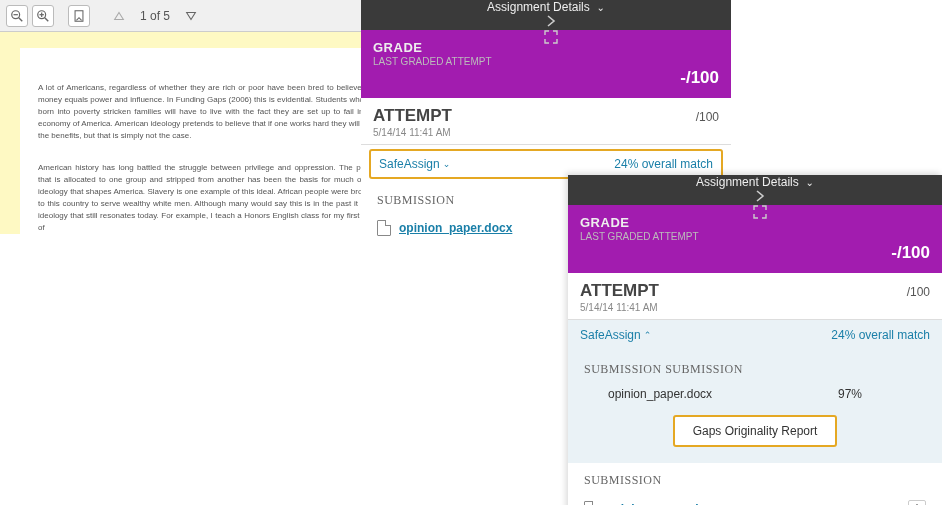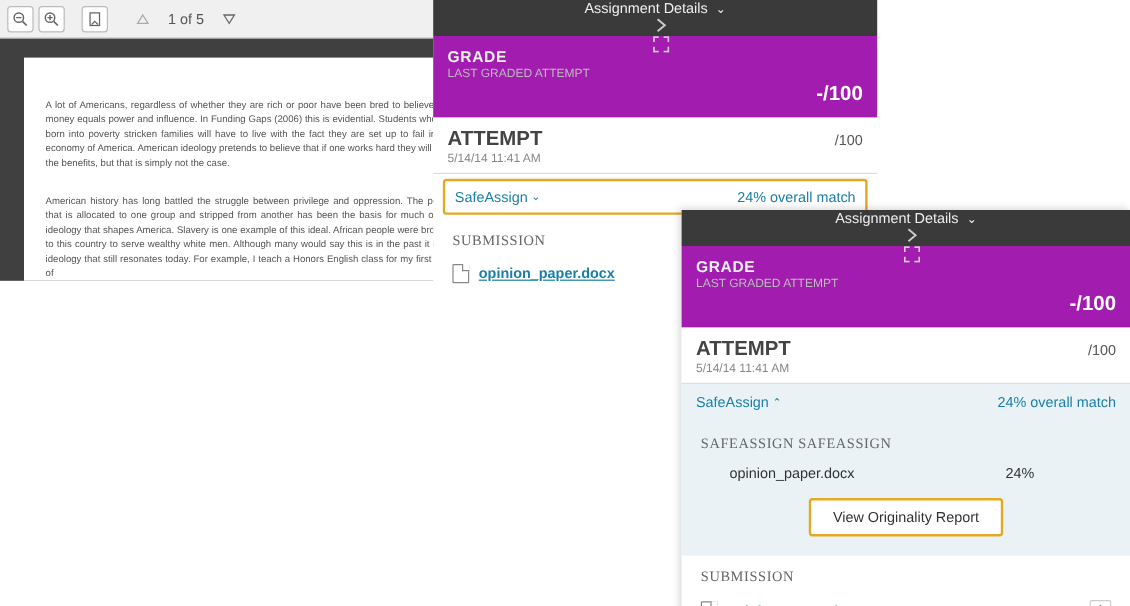--- a/index.html
+++ b/index.html
@@ -1,19 +1,19 @@
 <!DOCTYPE html>
 <html><head>
 <meta charset="utf-8">
 <style>
   * { box-sizing: border-box; margin: 0; padding: 0; }
   body { font-family: Arial, Helvetica, sans-serif; font-size: 12px; background: #fff; width: 942px; height: 505px; position: relative; overflow: hidden; }
   
   
-  .viewer-panel { position: absolute; left: 0; top: 0; width: 417px; height: 234px; border-right: 1px solid #ccc; background: #404040; overflow: hidden; }
+  .viewer-panel { position: absolute; left: 0; top: 0; width: 417px; height: 234px; border-right: 1px solid #ccc; background: #fef9c3; overflow: hidden; }
   .viewer-toolbar { height: 32px; background: #f0f0f0; border-bottom: 1px solid #ccc; display: flex; align-items: center; padding: 0 6px; gap: 4px; }
   .tool-btn { width: 22px; height: 22px; border: 1px solid #bbb; background: #fff; border-radius: 3px; display: flex; align-items: center; justify-content: center; cursor: pointer; color: #555; font-size: 12px; }
   .page-ind { font-size: 12px; color: #555; padding: 0 6px; }
   .crocodoc { margin-left: auto; text-align: left; font-size: 9px; color: #aaa; font-style: italic; line-height: 1; padding-right: 4px; text-decoration: underline; }
   .crocodoc .p1 { font-size: 7px; }
   .doc-page { margin: 16px 20px; background: #fff; padding: 14px 18px; font-size: 8px; color: #555; line-height: 1.5; text-align: justify; }
   .doc-page p { margin-bottom: 6px; margin-top: 20px; }
   
   
   .panel-back { position: absolute; left: 361px; top: 0; width: 370px; background: #fff; }
@@ -182,26 +182,26 @@
       <div class="a-time">5/14/14 11:41 AM</div>
     </div>
     <div class="a-score">/100</div>
   </div>
   <div class="safeassign-row" style="background:#eaf2f6">
     <span class="sa-label">SafeAssign</span>
     <span class="sa-chev">⌃</span>
     <span class="sa-match">24% overall match</span>
   </div>
   <div class="sa-expanded">
-    <div class="section-label">SAFEASSIGN SAFEASSIGN</div>
+    <div class="section-label">SUBMISSION SUBMISSION</div>
     <div class="sa-file-row">
       <span>opinion_paper.docx</span>
-      <span class="pct">24%</span>
-    </div>
-    <button class="originality-btn">View Originality Report</button>
+      <span class="pct">97%</span>
+    </div>
+    <button class="originality-btn">Gaps Originality Report</button>
   </div>
   <div class="section-label">SUBMISSION</div>
   <div class="file-row">
     <div class="file-icon"></div>
     <span class="file-link">opinion_paper.docx</span>
     <div class="dl-btn">
       <svg width="10" height="10" viewBox="0 0 10 10">
           <line x1="5" y1="0" x2="5" y2="6" stroke="#777" stroke-width="1.4"></line>
           <polyline points="2,4 5,7 8,4" fill="none" stroke="#777" stroke-width="1.4"></polyline>
           <line x1="1" y1="9" x2="9" y2="9" stroke="#777" stroke-width="1.4"></line>

